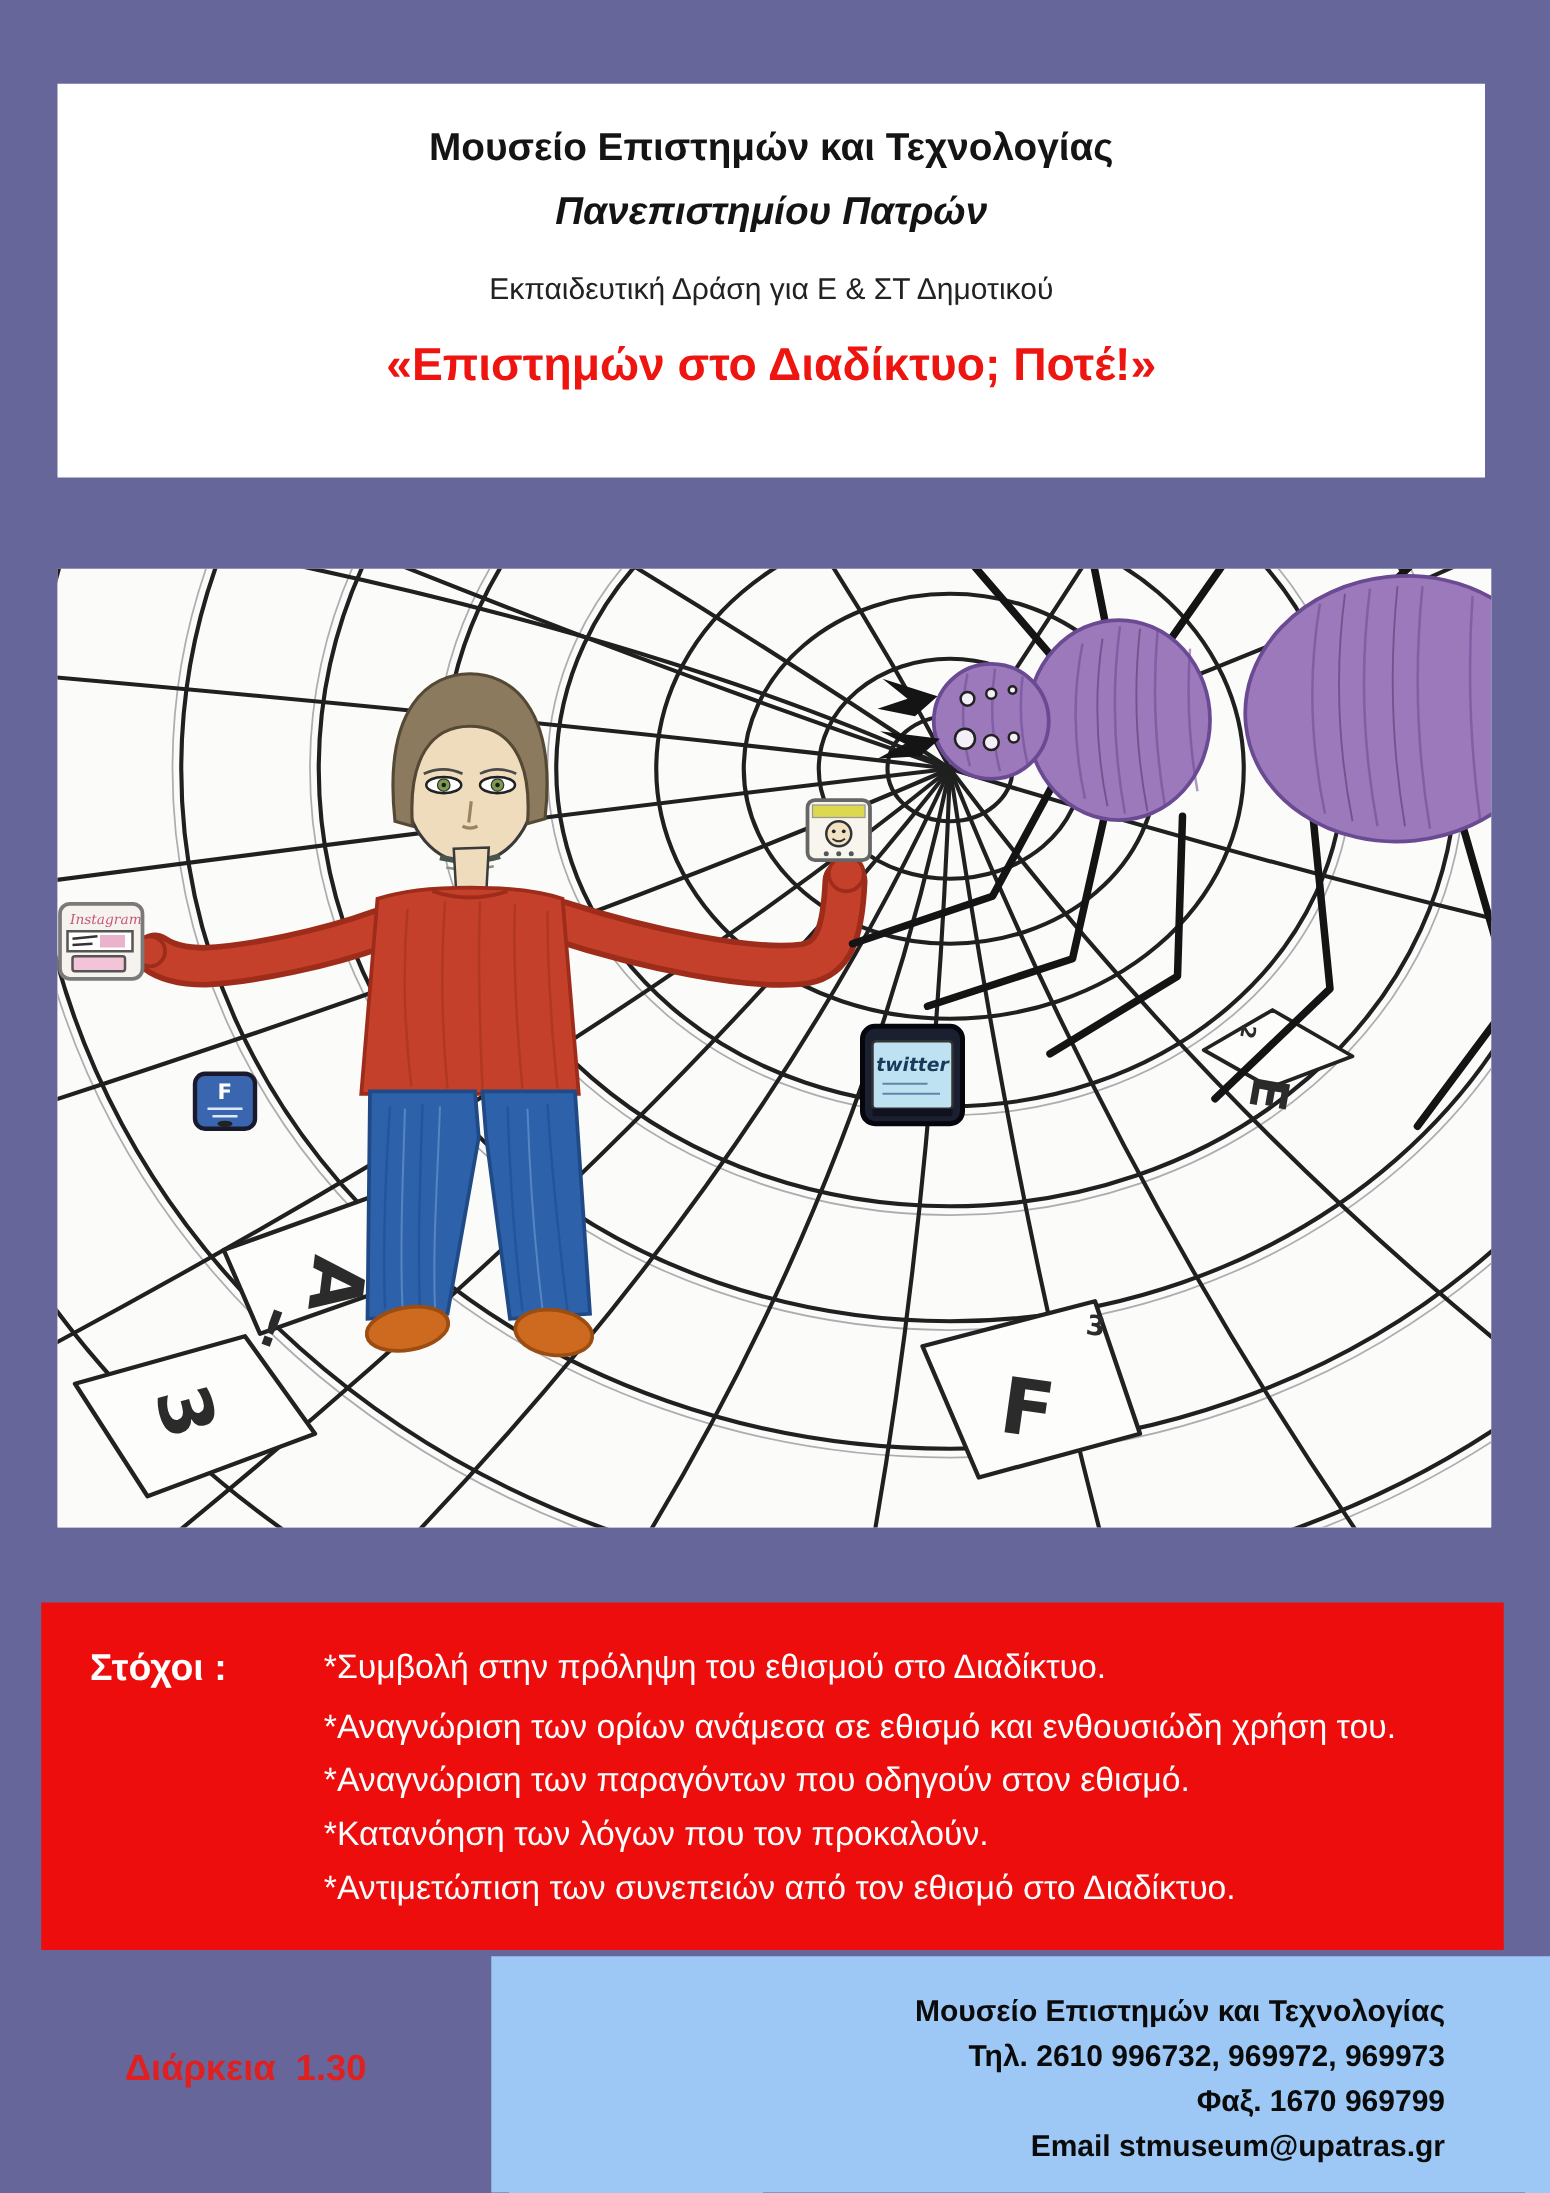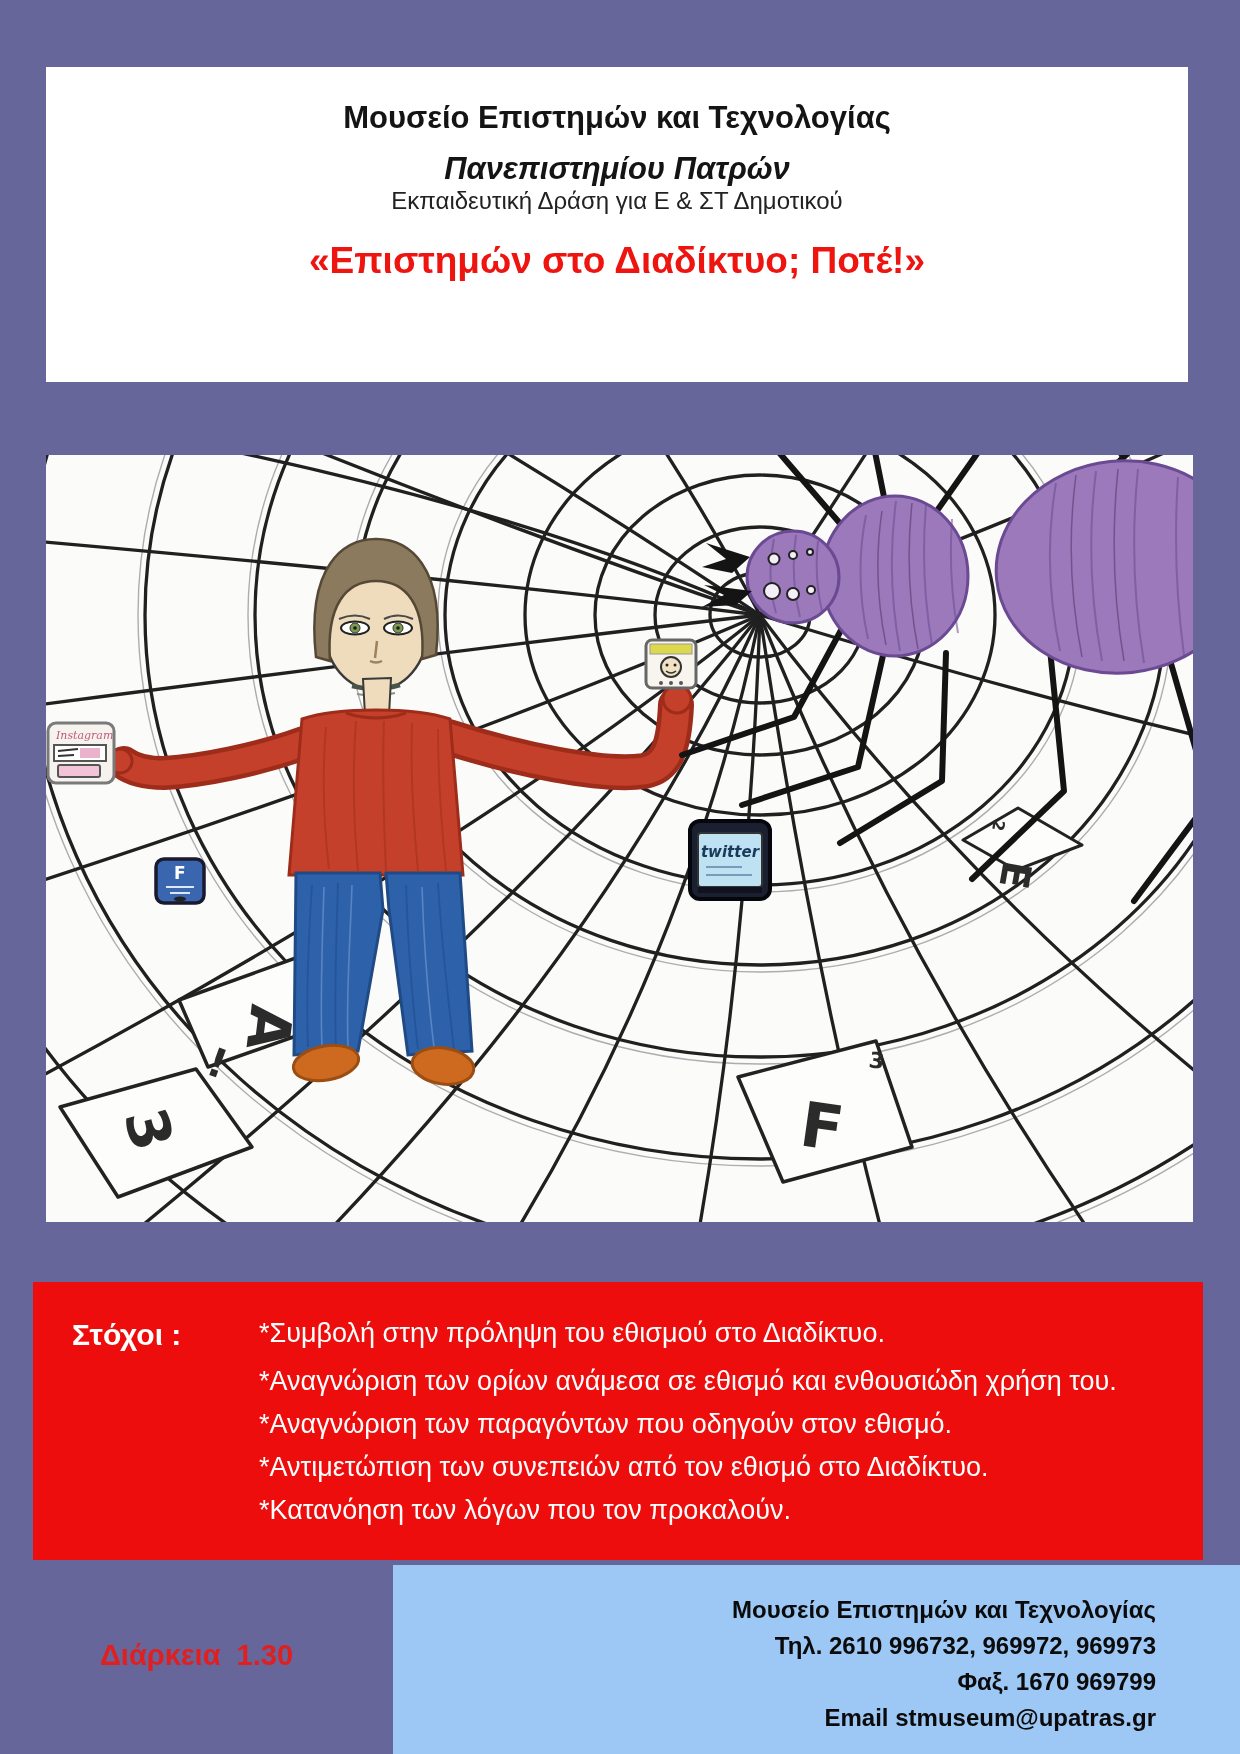--- a/index.html
+++ b/index.html
@@ -9,21 +9,21 @@
     font-family:"Liberation Sans",sans-serif;
   }
   .abs{position:absolute;}
   
   .header-box{
     left:46px;top:67px;width:1142px;height:315px;background:#ffffff;
     text-align:center;
   }
   .header-box .t1{margin-top:33px;font-size:31px;font-weight:bold;color:#141414;line-height:36px;}
   .header-box .t2{margin-top:15px;font-size:31px;font-weight:bold;color:#141414;line-height:36px;font-style:italic;}
-  .header-box .sub{font-size:24px;color:#222;line-height:28px;}
+  .header-box .sub{margin-top:31px;font-size:24px;color:#222;line-height:28px;}
   .header-box .slogan{margin-top:25px;font-size:37px;font-weight:bold;color:#ee1510;line-height:42px;}
   
   .drawing-wrap{left:46px;top:455px;width:1147px;height:767px;background:#fbfbf9;}
   .drawing-wrap svg{display:block;width:1147px;height:767px;}
   
   .goals-box{
     left:33px;top:1282px;width:1170px;height:278px;background:#ec0d0c;
     box-sizing:border-box;padding:36px 24px 0 39px;display:flex;align-items:flex-start;gap:27px;
   }
   .goals-label{flex:none;width:132px;font-size:30px;font-weight:bold;color:#ffffff;white-space:nowrap;}
@@ -260,22 +260,22 @@
   </g>
 </svg>
 </div>
 
 <div class="abs goals-box">
   <div class="goals-label">Στόχοι :</div>
   <ul class="goals-list">
     <li>*Συμβολή στην πρόληψη του εθισμού στο Διαδίκτυο.</li>
     <li>*Αναγνώριση των ορίων ανάμεσα σε εθισμό και ενθουσιώδη χρήση του.</li>
     <li>*Αναγνώριση των παραγόντων που οδηγούν στον εθισμό.</li>
+    <li>*Κατανόηση των λόγων που τον προκαλούν.</li>
     <li>*Αντιμετώπιση των συνεπειών από τον εθισμό στο Διαδίκτυο.</li>
-    <li>*Κατανόηση των λόγων που τον προκαλούν.</li>
   </ul>
 </div>
 
 <div class="abs duration">Διάρκεια  1.30</div>
 
 <div class="abs contact-box">
   <div>Μουσείο Επιστημών και Τεχνολογίας</div>
   <div>Τηλ. 2610 996732, 969972, 969973</div>
   <div>Φαξ. 1670 969799</div>
   <div>Email stmuseum@upatras.gr</div>

